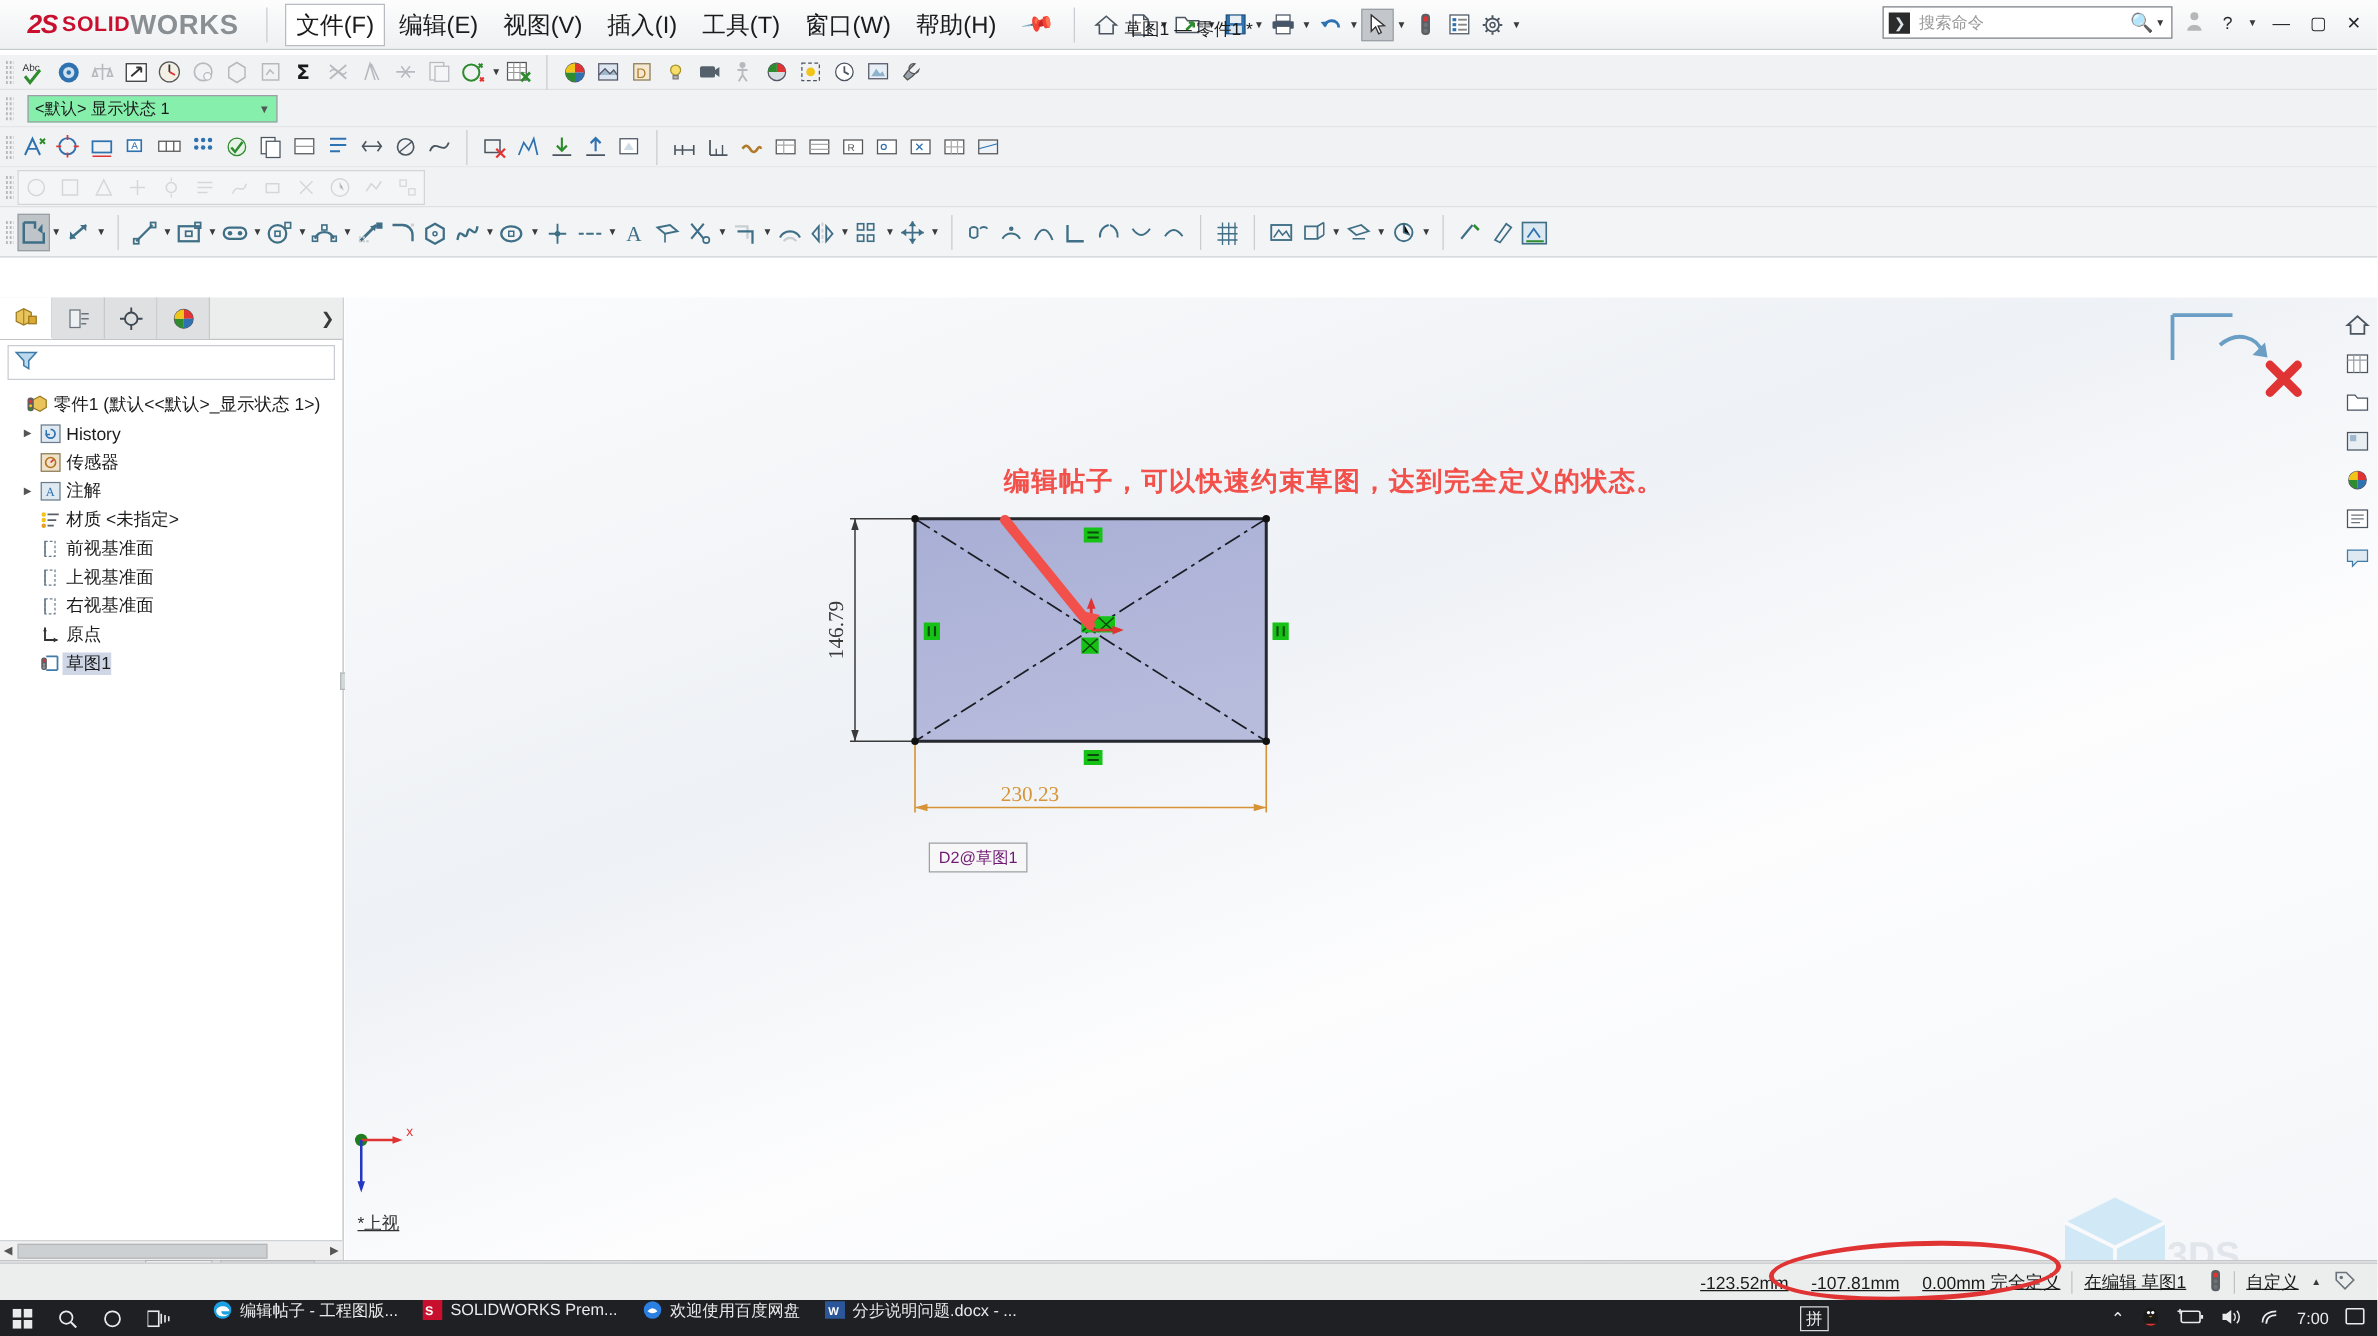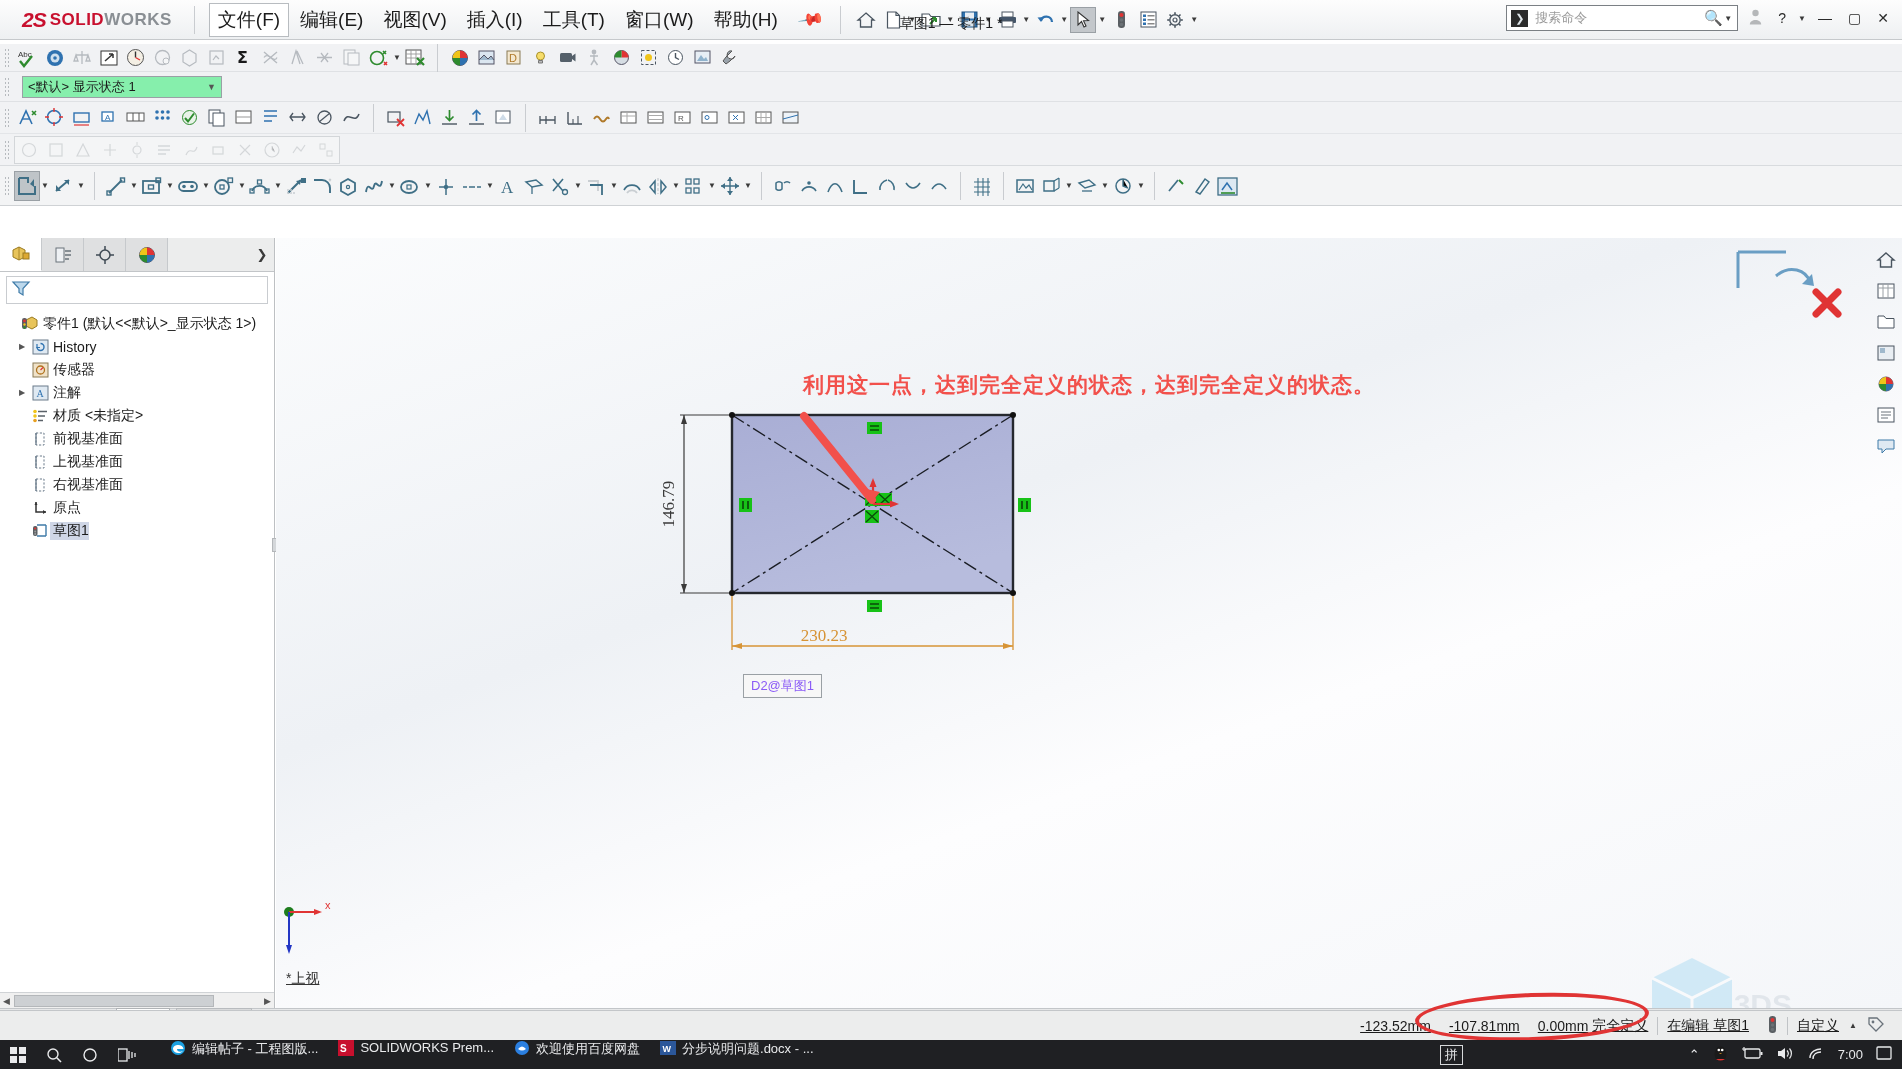--- a/index.html
+++ b/index.html
@@ -8,21 +8,21 @@
   #app { position:relative; width:1902px; height:1069px; }
 
   
   .titlebar { position:absolute; left:0; top:0; width:1902px; height:40px;
     background:linear-gradient(#fdfdfd,#eef0f2); border-bottom:1px solid #c6c9cc;
     display:flex; align-items:center; }
   .sw-logo { display:flex; align-items:center; padding:0 14px 0 22px; }
   .sw-logo .ds { color:#c8102e; font-weight:bold; font-size:21px; font-style:italic;
       letter-spacing:-1px; }
   .sw-logo .solid { color:#c8102e; font-weight:bold; font-size:17px; letter-spacing:.5px; margin-left:4px;}
-  .sw-logo .works { color:#8a8f94; font-weight:bold; font-size:17px; letter-spacing:.5px;}
+  .sw-logo .works { color:#8a8f94; font-weight:bold; font-size:22px; letter-spacing:.5px;}
   .vsep { width:1px; height:28px; background:#c9ccd0; margin:0 8px; }
   .menubar { display:flex; align-items:center; gap:2px; margin-left:6px; }
   .menuitem { font-size:19px; color:#1b1b1b; padding:4px 9px; cursor:default; white-space:nowrap;}
   .menuitem.active { border:1px solid #b8bcc0; background:#fff; padding:3px 8px; }
   .pin { color:#2b6ca3; font-size:17px; margin:0 10px 0 14px; transform:rotate(35deg); }
   .tb-icons { display:flex; align-items:center; gap:1px; margin-left:4px; }
   .tbi { width:26px; height:26px; display:flex; align-items:center; justify-content:center;
       font-size:15px; color:#3b4a55; cursor:default; }
   .tbi.sel { background:#c3c7cb; border:1px solid #9aa0a5; }
   .caret { font-size:8px; color:#3a3a3a; width:10px; text-align:center; }
@@ -103,21 +103,21 @@
   .lp-hsb .thumb { position:absolute; left:14px; width:200px; height:12px; background:#cdd0d3;
     border:1px solid #b4b7ba; }
 
   
   .graphics { position:absolute; left:276px; top:238px; right:0; bottom:61px;
     background:linear-gradient(160deg,#fbfcfd 0%,#eef1f5 38%,#fdfdfe 62%,#f4f6f9 100%); overflow:hidden; }
 
   .redtext { position:absolute; color:#f2504b; font-size:21px; font-weight:bold;
     white-space:nowrap; letter-spacing:1px; }
   .labelbox { position:absolute; border:1px solid #9aa0a5; background:#f7f7f7; font-size:13px;
-    color:#8b5cf6; padding:2px 7px; }
+    color:#701a75; padding:2px 7px; }
   .view-label { position:absolute; font-size:14px; color:#333; }
 
   .navcube { position:absolute; right:58px; top:10px; }
   .rtdock { position:absolute; right:2px; top:10px; width:28px; display:flex; flex-direction:column;
     gap:7px; align-items:center; }
   .rtdock .rd { width:24px; height:24px; display:flex; align-items:center; justify-content:center;
     color:#4a5560; cursor:default; }
 
   
   .bottomtabs { position:absolute; left:0; bottom:37px; width:1902px; height:24px;
@@ -1171,21 +1171,21 @@
             <path d="M5 6 H15 M5 9 H15 M5 12 H12" stroke="#6a737b"></path>
           </svg>
         </div>
       <div class="rd">
         <svg width="20" height="18" viewBox="0 0 20 18">
             <path d="M2 3 H18 V12 H10 L6 16 V12 H2 Z" fill="#dfe9f2" stroke="#3f7ba8"></path>
           </svg>
         </div>
     </div>
 
-    <div class="redtext" style="left:527px; top:133px;">利用这一点，达到完全定义的状态，达到完全定义的状态。</div>
+    <div class="redtext" style="left:527px; top:133px;">编辑帖子，可以快速约束草图，达到完全定义的状态。</div>
 
     <svg style="position:absolute; left:0; top:0; width:100%; height:100%;">
       <defs>
         <linearGradient id="rectfill" x1="0" y1="0" x2="0.35" y2="1">
           <stop offset="0%" stop-color="#a9aed5"></stop>
           <stop offset="100%" stop-color="#b7bcdd"></stop>
         </linearGradient>
       </defs>
 
       <rect x="456" y="177" width="281" height="178" fill="url(#rectfill)" stroke="#25282e" stroke-width="2.4"></rect>

